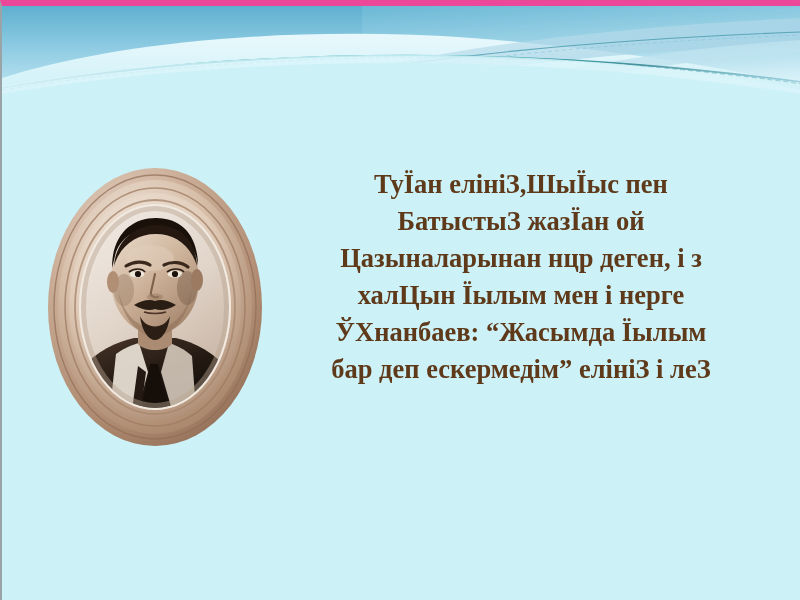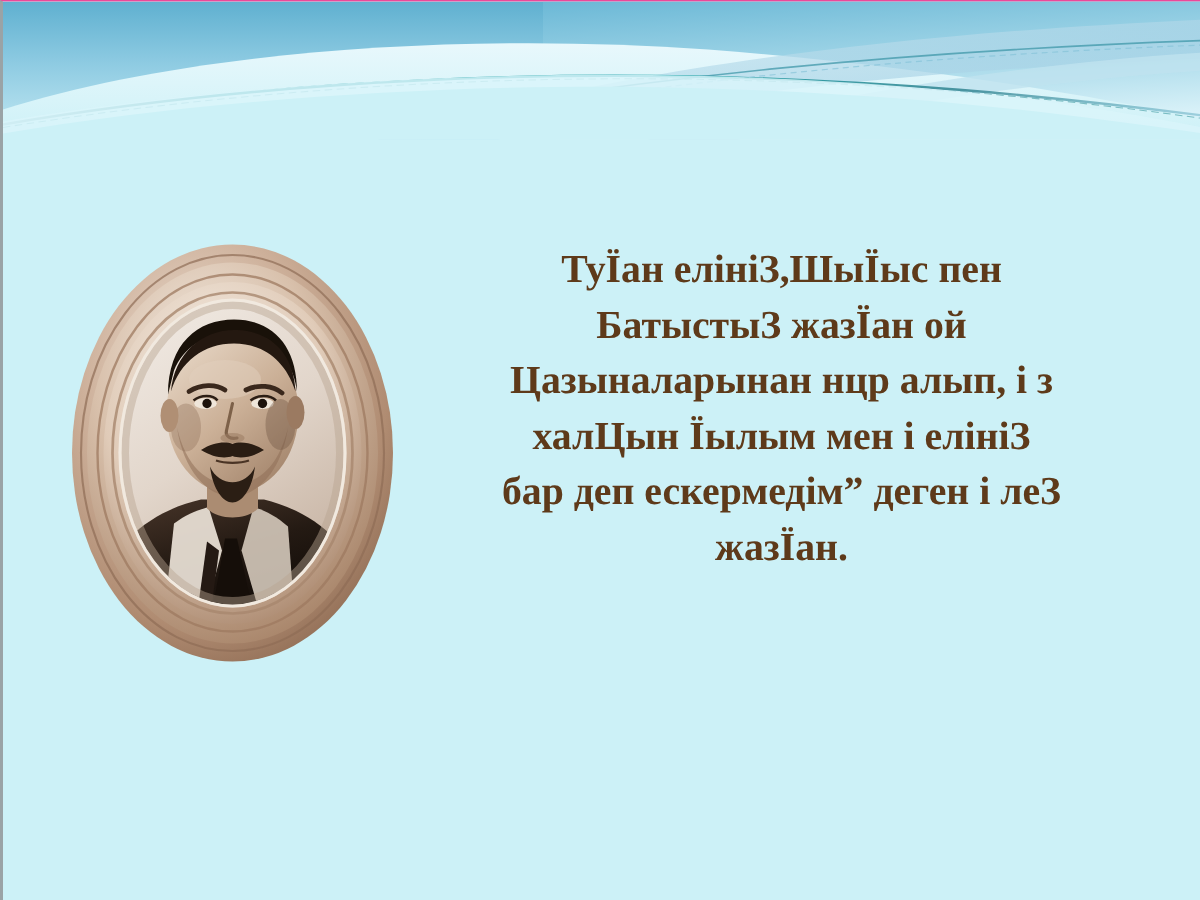--- a/index.html
+++ b/index.html
@@ -7,21 +7,21 @@
     padding: 0;
     background: #ffffff;
   }
   #slide {
     position: relative;
     width: 800px;
     height: 600px;
     overflow: hidden;
     background: #ccf1f7;
     border-left: 2px solid #9aa3a6;
-    border-top: 1px solid #ec4899;
+    border-top: 6px solid #ec4899;
     box-sizing: border-box;
     font-family: "Liberation Serif", "DejaVu Serif", serif;
   }
 
   
   #banner {
     position: absolute;
     left: 0;
     top: 0;
     width: 800px;
@@ -218,19 +218,19 @@
         <ellipse cx="109" cy="141" rx="76" ry="103" fill="none" stroke="#b7a390" stroke-width="14" opacity="0.45"></ellipse>
       </g>
 
       <ellipse cx="109" cy="141" rx="75" ry="102" fill="none" stroke="#f4ece2" stroke-width="2" opacity="0.8"></ellipse>
     </svg>
   </div>
 
   <div id="quote-block">
     <span class="ln">ТуЇан елініЗ,ШыЇыс пен</span>
     <span class="ln">БатыстыЗ жазЇан ой</span>
-    <span class="ln">Цазыналарынан нцр алып, і з</span>
-    <span class="ln">халЦын Ïылым мен і елініЗ</span>
-    <span class="ln">бар деп ескермедім” деген і леЗ</span>
-    <span class="ln">жазЇан.</span>
+    <span class="ln">Цазыналарынан нцр деген, і з</span>
+    <span class="ln">халЦын Ïылым мен і нерге</span>
+    <span class="ln">ЎХнанбаев: “Жасымда Їылым</span>
+    <span class="ln">бар деп ескермедім” елініЗ і леЗ</span>
   </div>
 
 </div>
 
 </body></html>

